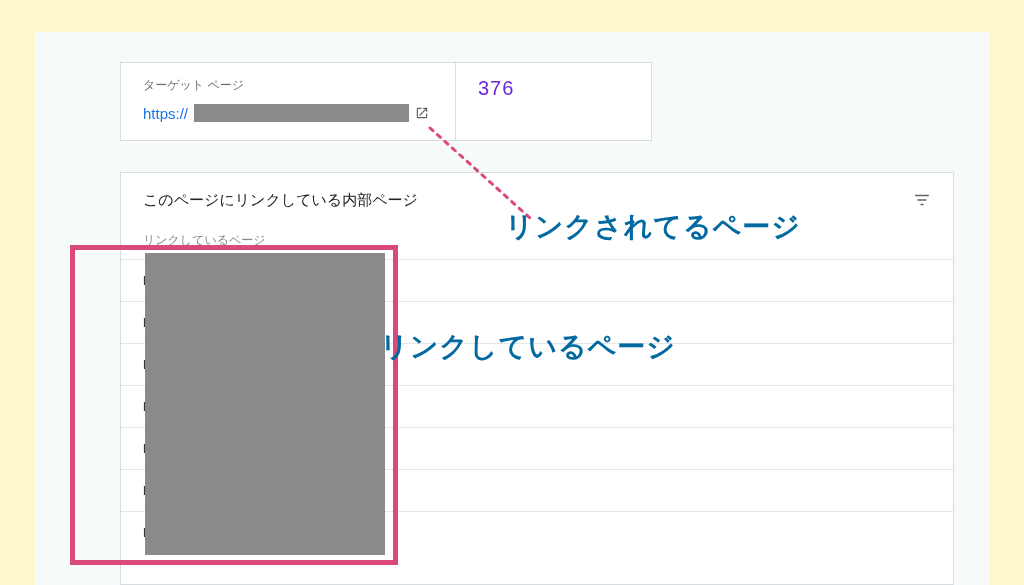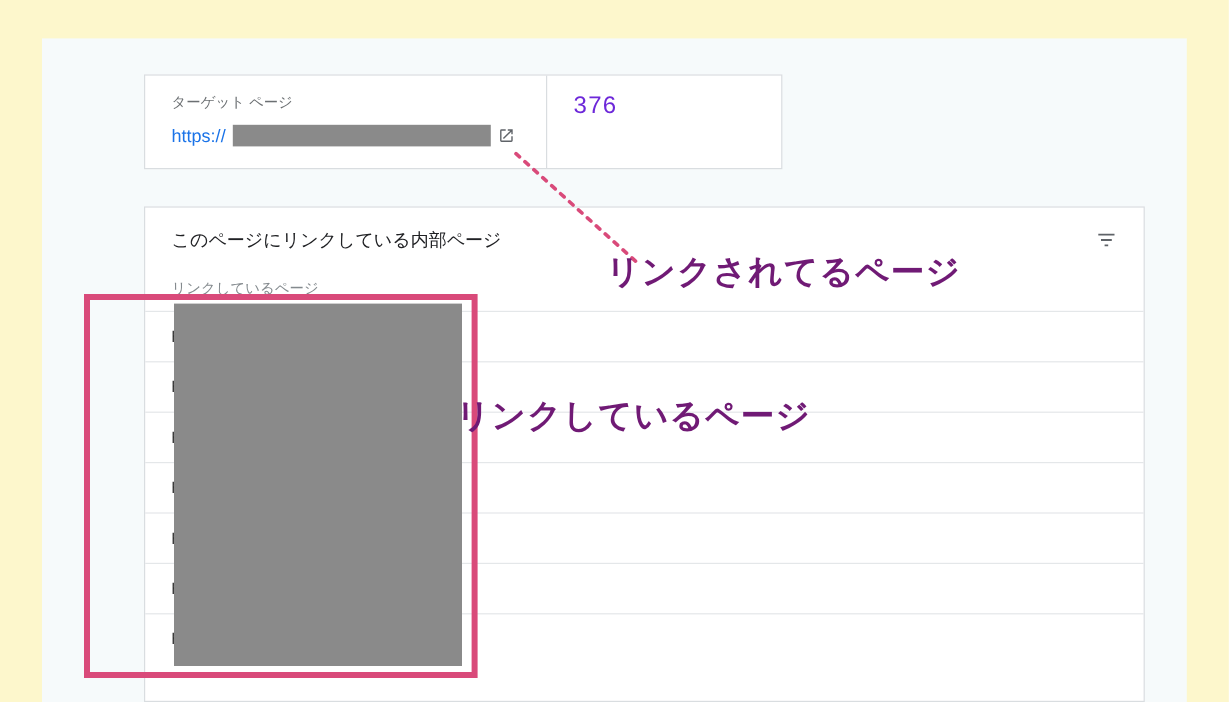--- a/index.html
+++ b/index.html
@@ -131,21 +131,21 @@
     top: 253px;
     width: 240px;
     height: 302px;
     background: #8a8a8a;
     z-index: 3;
     pointer-events: none;
   }
   
   .annot {
     position: absolute;
-    color: #701a75;
+    color: #0369a1;
     font-weight: 700;
     font-size: 28px;
     z-index: 6;
     letter-spacing: 1px;
   }
   .annot1 { left: 505px; top: 208px; }
   .annot2 { left: 380px; top: 328px; }
   
   .dotted-line {
     position: absolute;

